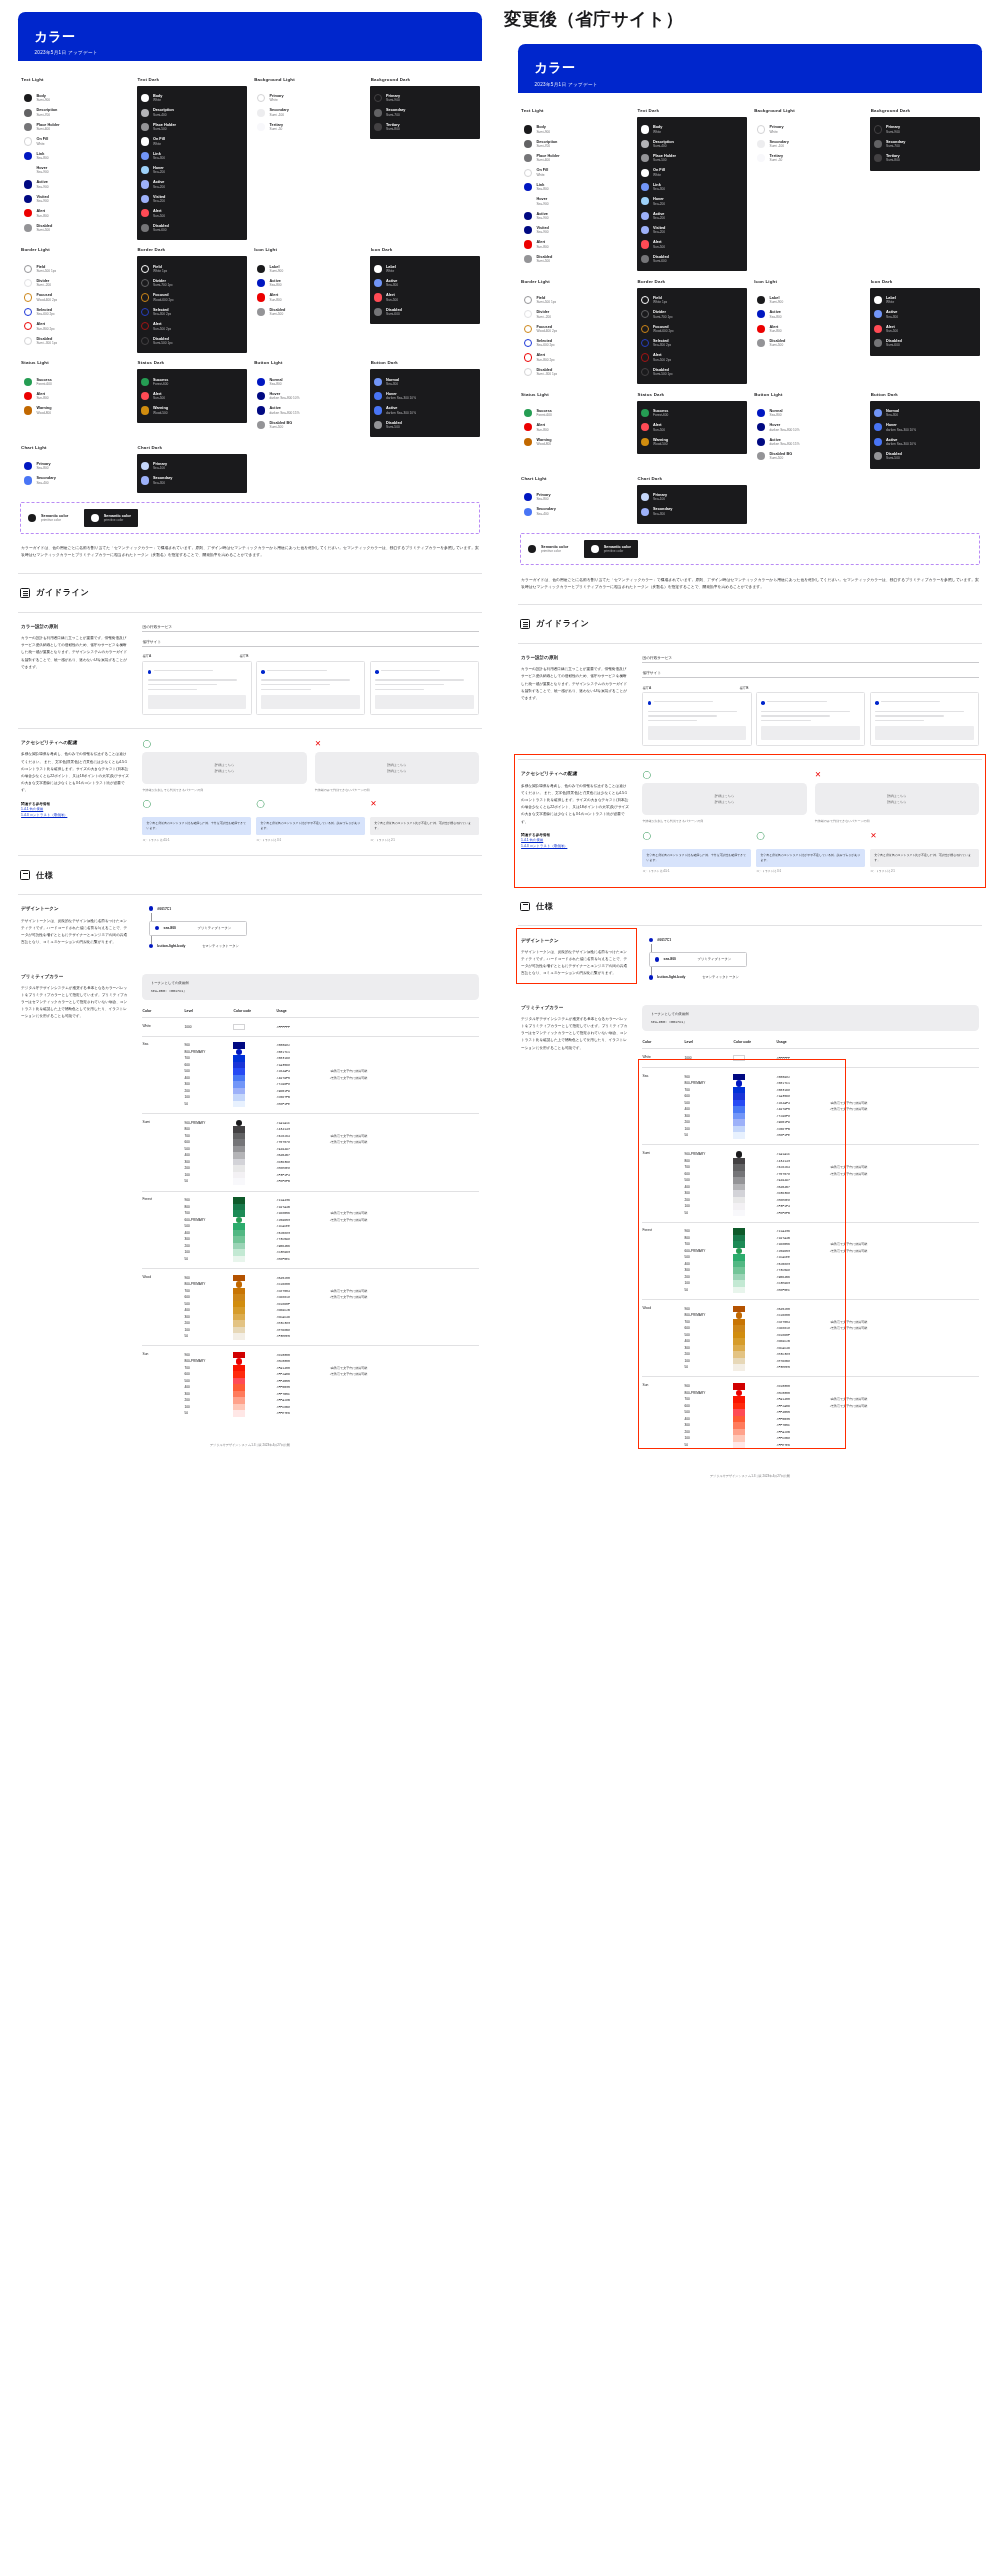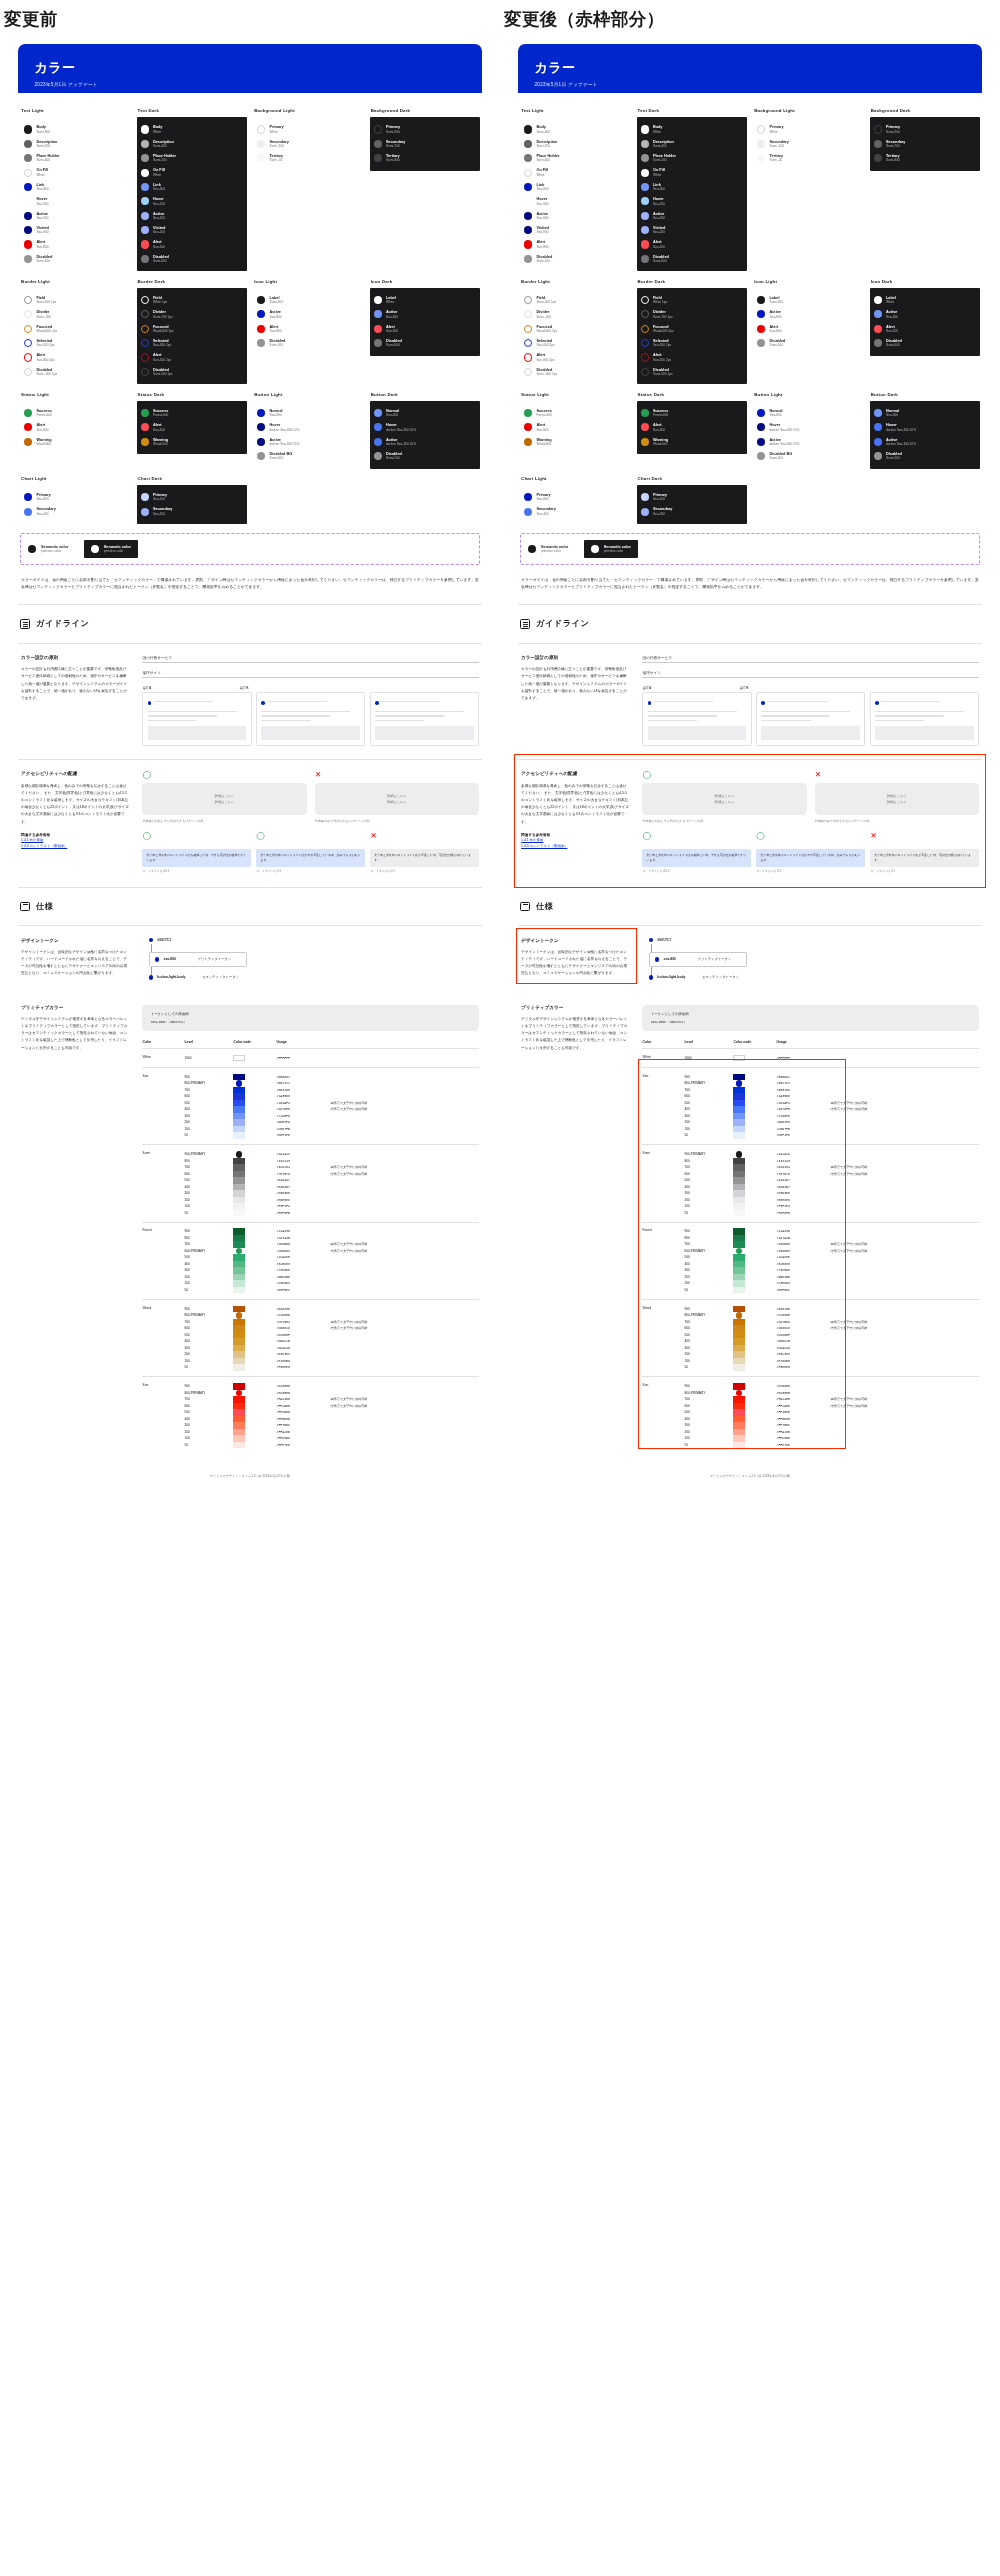--- a/index.html
+++ b/index.html
@@ -114,21 +114,20 @@
 
   
   .redframe { position:absolute; border:1.5px solid #FF2B00; pointer-events:none; }
 </style>
 </head>
 <body>
 
 <div class="page">
 
   <div class="col" id="col-before">
-    <div class="col-title">変更前</div>
     <div class="col-inner">
 
       <div class="hero">
         <h1>カラー</h1>
         <div class="date">2023年5月1日 アップデート</div>
       </div>
 
       <div class="palette">
           <div class="pal-col">
             <div class="pal-title">Text Light</div>
@@ -1105,21 +1104,21 @@
               </tbody>
             </table>
         </div>
       </div>
 
       <div class="footer">デジタル庁デザインシステム1.3｜版 2023年4月27日公開</div>
     </div>
   </div>
 
   <div class="col" id="col-after">
-    <div class="col-title">変更後（赤枠部分）</div>
+    <div class="col-title">変更後（省庁サイト）</div>
     <div class="col-inner">
 
       <div class="hero">
         <h1>カラー</h1>
         <div class="date">2023年5月1日 アップデート</div>
       </div>
 
       <div class="palette">
           <div class="pal-col">
             <div class="pal-title">Text Light</div>

